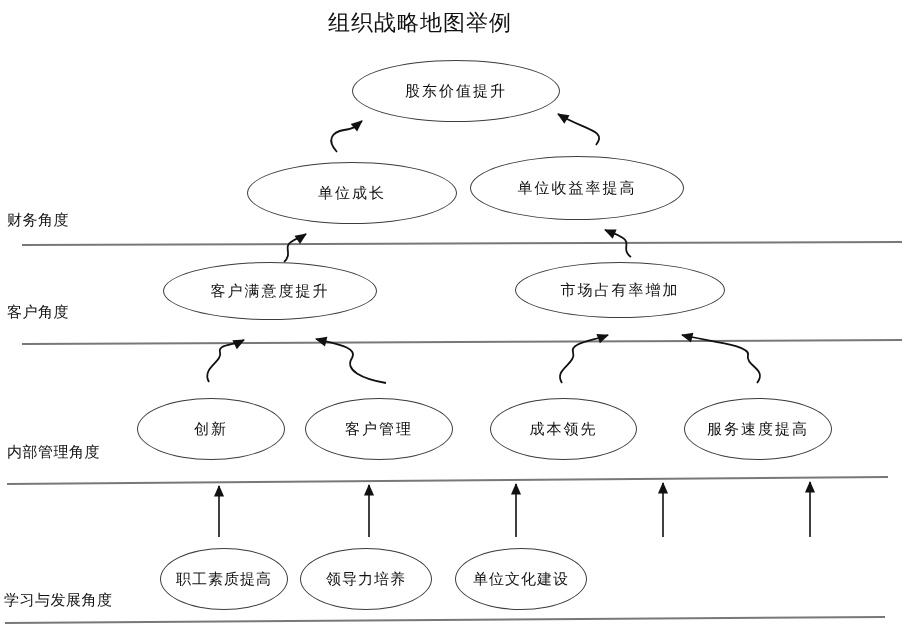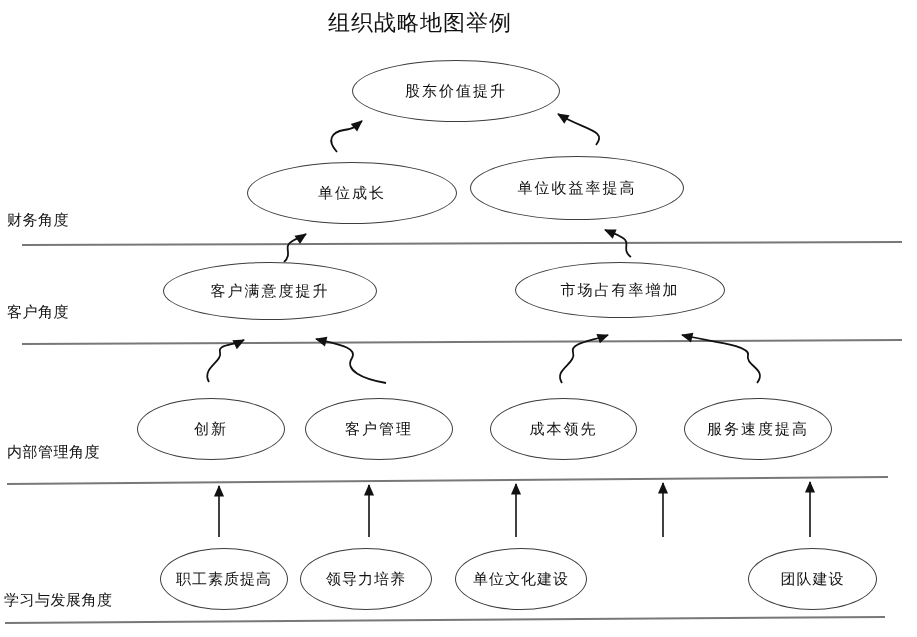--- a/index.html
+++ b/index.html
@@ -72,15 +72,14 @@
   <div class="node" style="left:137px;top:398px;width:148px;height:62px;">创新</div>
 
   <div class="node" style="left:515px;top:262px;width:210px;height:56px;">市场占有率增加</div>
   <div class="node" style="left:490px;top:398px;width:147px;height:62px;">成本领先</div>
   <div class="node" style="left:305px;top:398px;width:148px;height:62px;">客户管理</div>
   <div class="node" style="left:684px;top:398px;width:148px;height:62px;">服务速度提高</div>
 
   <div class="node" style="left:160px;top:548px;width:128px;height:62px;letter-spacing:1px;">职工素质提高</div>
   <div class="node" style="left:300px;top:548px;width:132px;height:62px;letter-spacing:1px;">领导力培养</div>
   <div class="node" style="left:455px;top:548px;width:132px;height:62px;letter-spacing:1px;">单位文化建设</div>
-  <div class="node" style="left:748px;top:548px;width:129px;height:62px;letter-spacing:1px;">团队建设</div>
 
 </div>
 
 </body></html>

